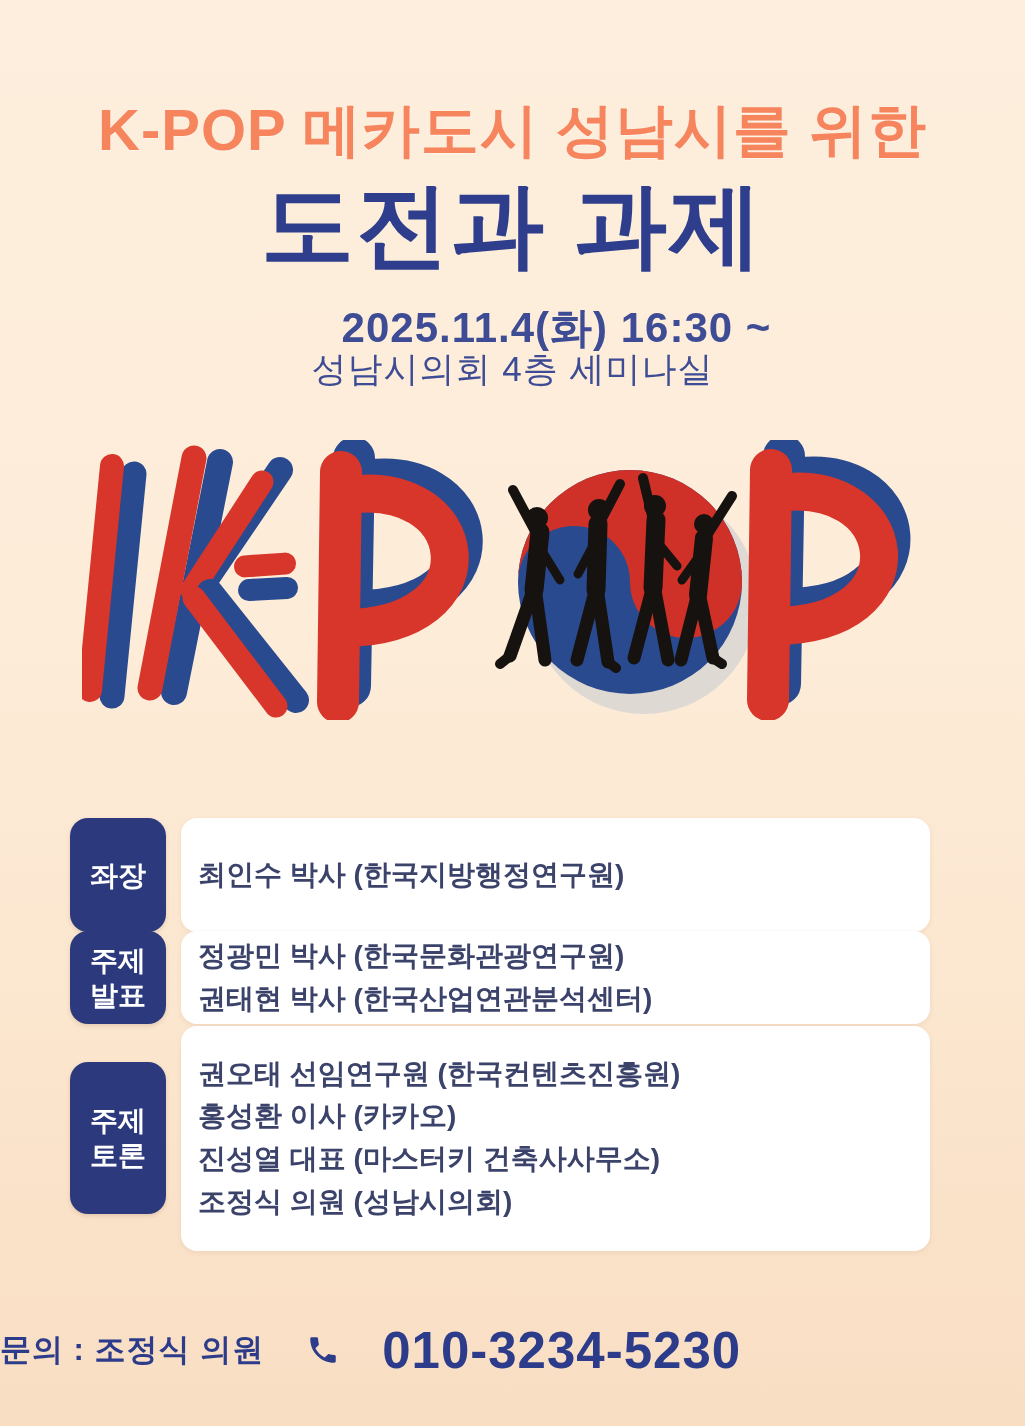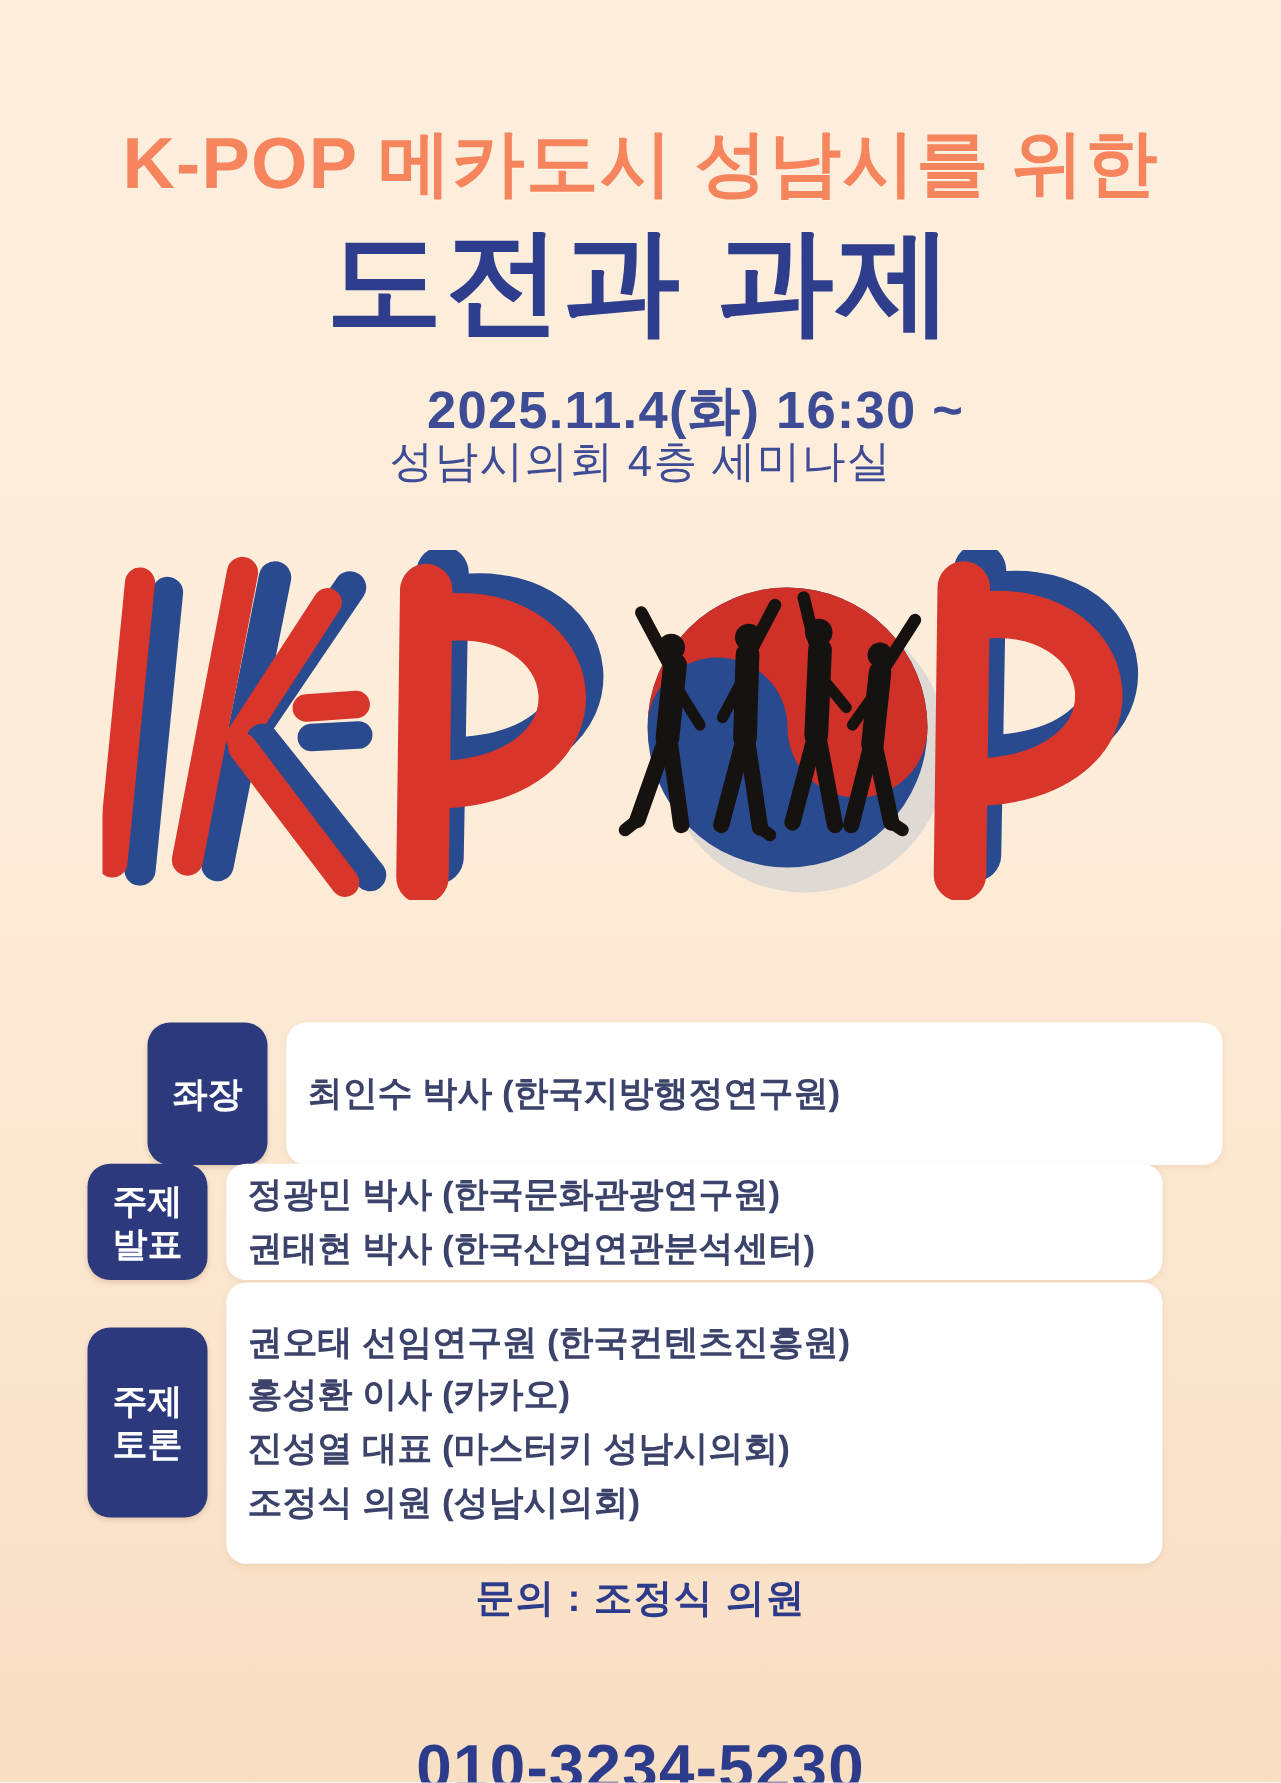--- a/index.html
+++ b/index.html
@@ -30,44 +30,43 @@
     font-size:42px;font-weight:800;letter-spacing:1px;color:#3d4c94;margin-left:44px;
   }
   .venue{
     position:absolute;top:346px;left:0;width:100%;
     font-size:35px;font-weight:400;letter-spacing:1px;color:#3d4c94;
   }
   
   .logo{position:absolute;left:82px;top:440px;width:860px;height:280px;}
   
   .row{position:absolute;left:70px;width:860px;display:flex;align-items:stretch;}
-  .row1{top:818px;height:114px;margin-left:48px;}
+  .row1{top:818px;height:114px;}
   .row2{top:931px;height:93px;}
   .row3{top:1043px;height:190px;align-items:center;}
   .label{
     width:96px;flex:0 0 96px;background:#2c3a7d;border-radius:18px;
     color:#ffffff;font-weight:800;font-size:28px;line-height:1.25;
     display:flex;flex-direction:column;align-items:center;justify-content:center;
     box-shadow:0 2px 4px rgba(120,80,40,.18);
   }
   .row3 .label{height:152px;}
   .card{
     flex:1;margin-left:15px;background:#ffffff;border-radius:16px;
     display:flex;flex-direction:column;justify-content:center;
     padding-left:17px;box-sizing:border-box;
     color:#3c436b;font-size:28px;font-weight:600;line-height:1.52;
     box-shadow:0 2px 5px rgba(150,100,60,.10);
   }
   .row3 .card{height:225px;}
   
   .footer{
     position:absolute;left:0;top:1318px;width:100%;height:64px;
-    display:flex;align-items:center;justify-content:center;gap:42px;
+    display:flex;align-items:center;gap:42px;
     color:#2d3c8a;
-    flex-direction:column;
   }
   .contact{font-size:31px;font-weight:800;letter-spacing:1px;}
   .phone-num{font-size:51px;font-weight:800;letter-spacing:1px;}
   .phone-ic{width:34px;height:34px;display:block;}
 </style>
 </head>
 <body>
 
 <div class="poster">
 
@@ -177,21 +176,21 @@
   </div>
 
   <div class="row row3">
     <div class="label">
       <span>주제</span>
       <span>토론</span>
     </div>
     <div class="card">
       <span>권오태 선임연구원 (한국컨텐츠진흥원)</span>
       <span>홍성환 이사 (카카오)</span>
-      <span>진성열 대표 (마스터키 성남시의회)</span>
+      <span>진성열 대표 (마스터키 건축사사무소)</span>
       <span>조정식 의원 (성남시의회)</span>
     </div>
   </div>
 
   <div class="footer">
     <span class="contact">문의 : 조정식 의원</span>
     <svg class="phone-ic" viewBox="0 0 24 24" xmlns="http://www.w3.org/2000/svg">
       <path fill="#2d3c8a" d="M6.62 10.79c1.44 2.83 3.76 5.15 6.59 6.59l2.2-2.2c.27-.27.67-.36 1.02-.24 1.12.37 2.33.57 3.57.57.55 0 1 .45 1 1V20c0 .55-.45 1-1 1-9.39 0-17-7.61-17-17 0-.55.45-1 1-1h3.5c.55 0 1 .45 1 1 0 1.25.2 2.45.57 3.57.11.35.03.74-.25 1.02l-2.2 2.2z"></path>
     </svg>
     <span class="phone-num">010-3234-5230</span>

